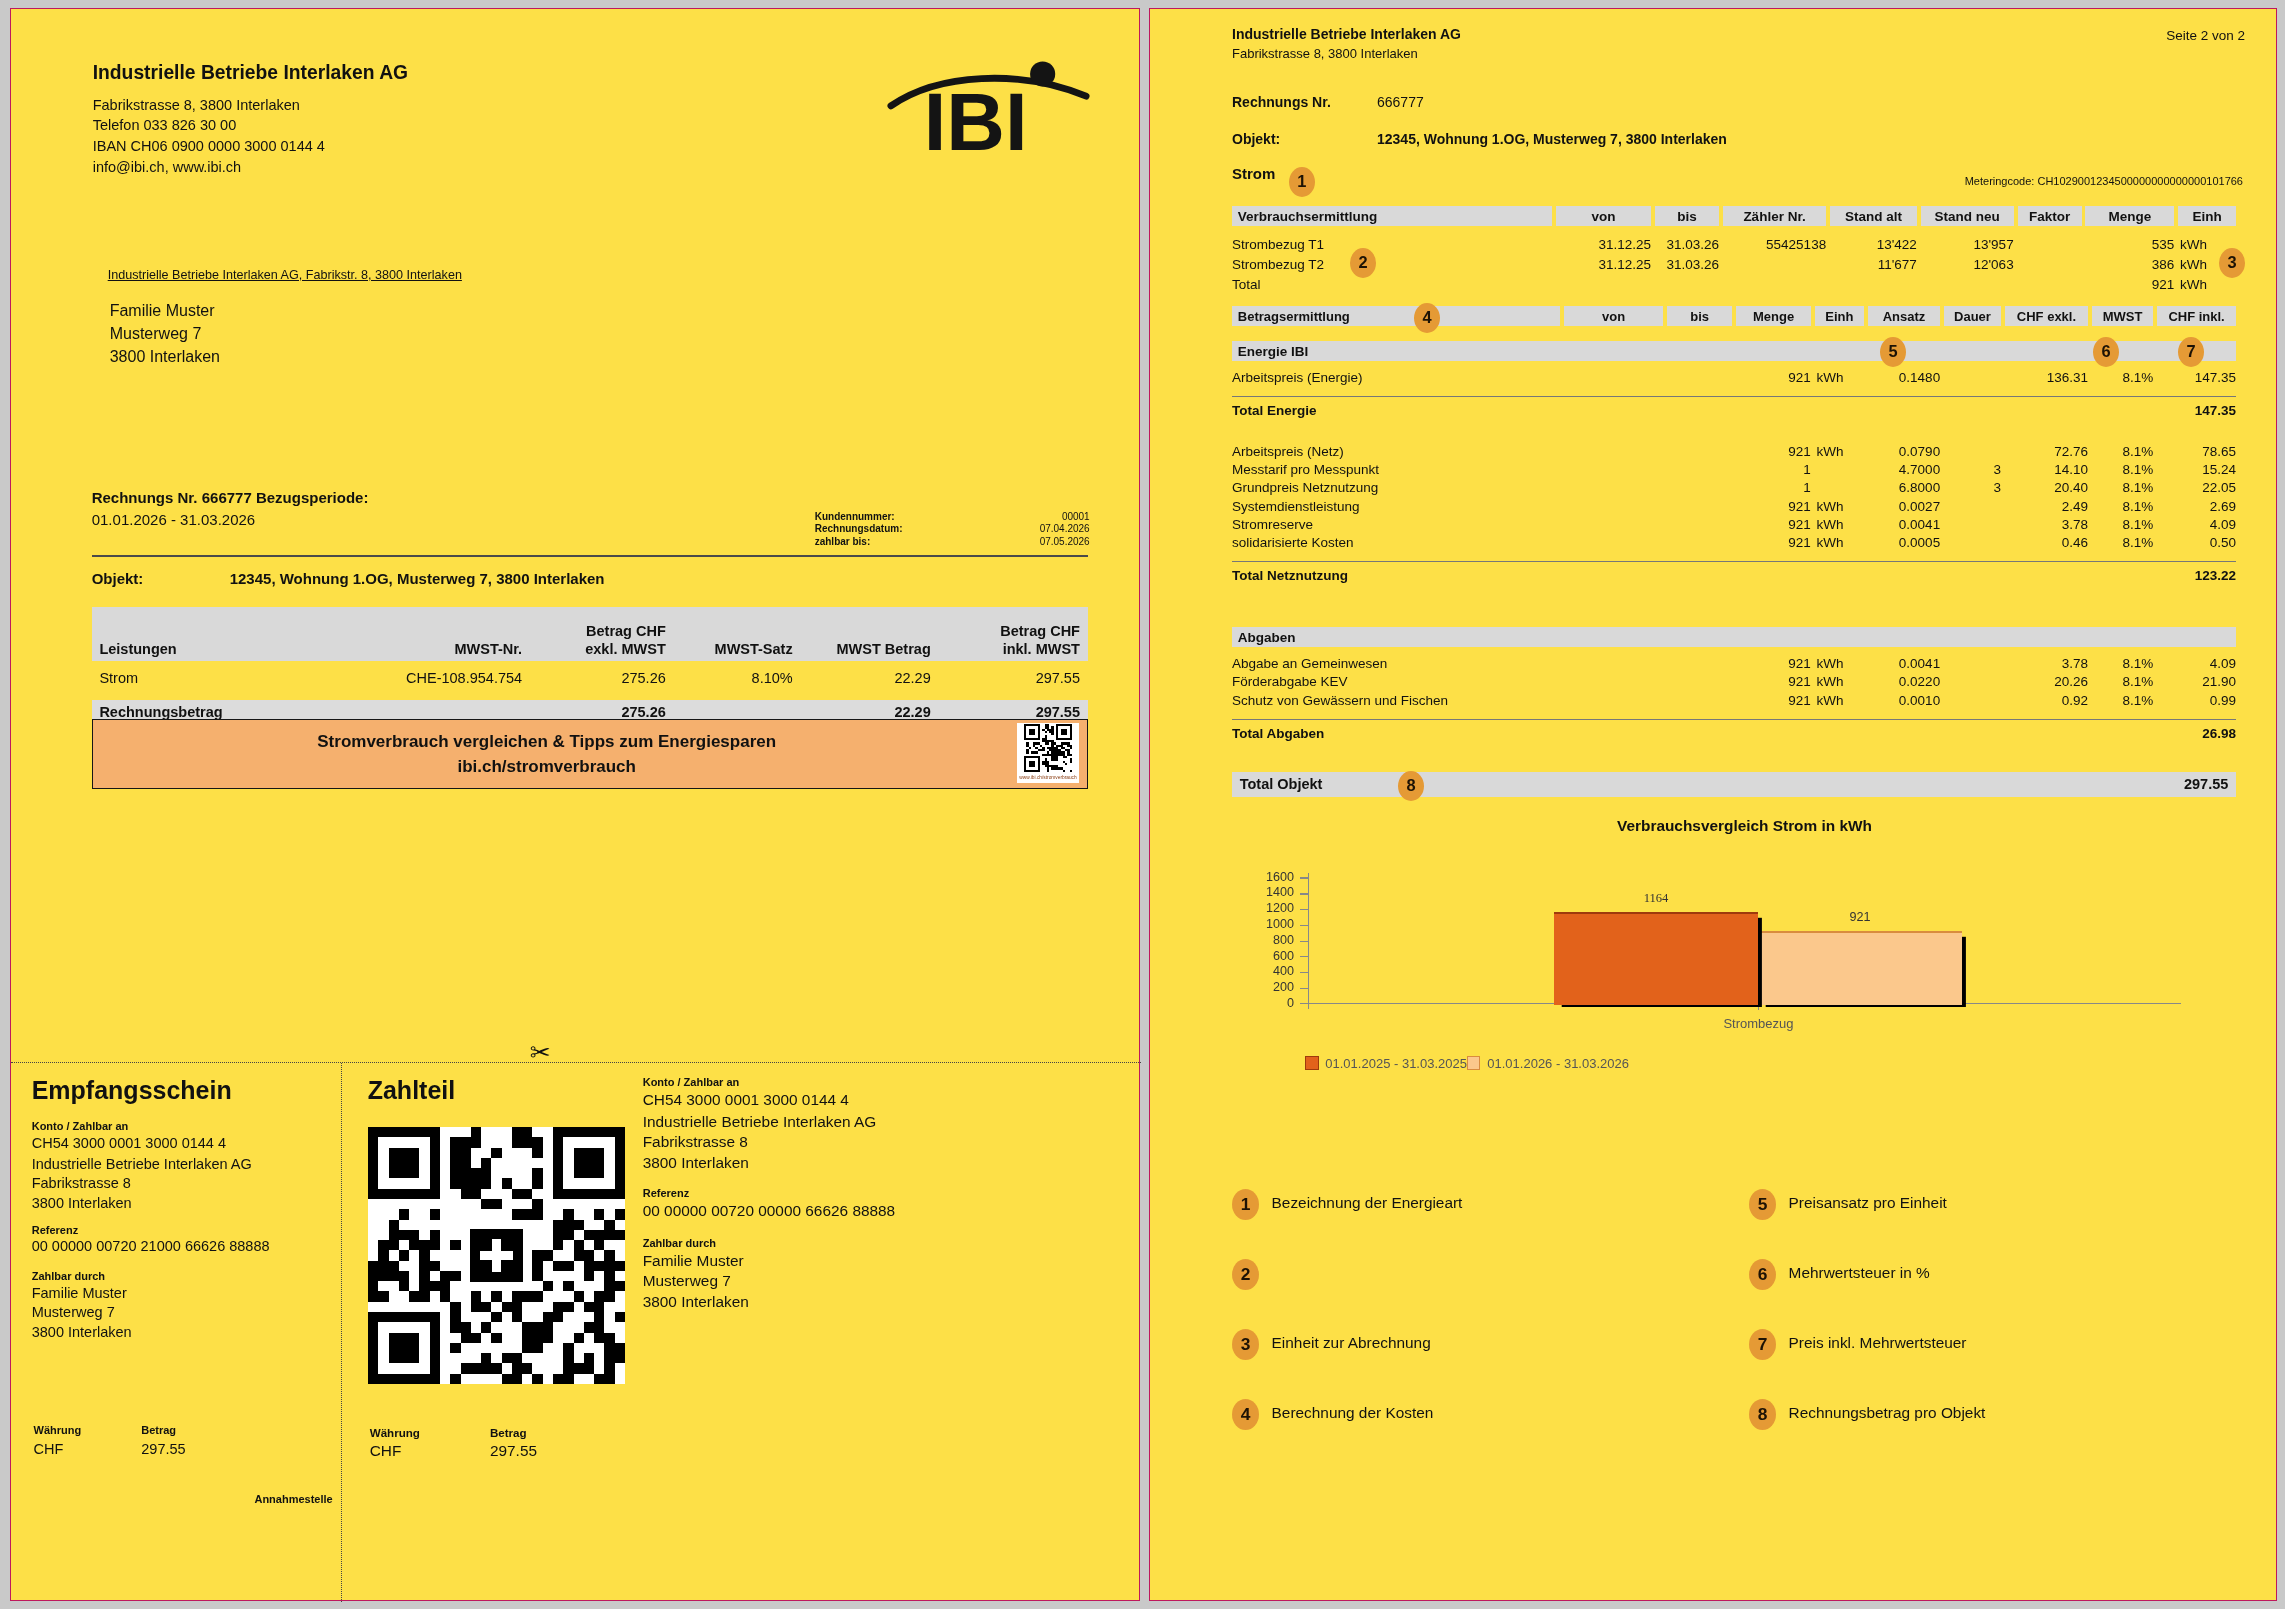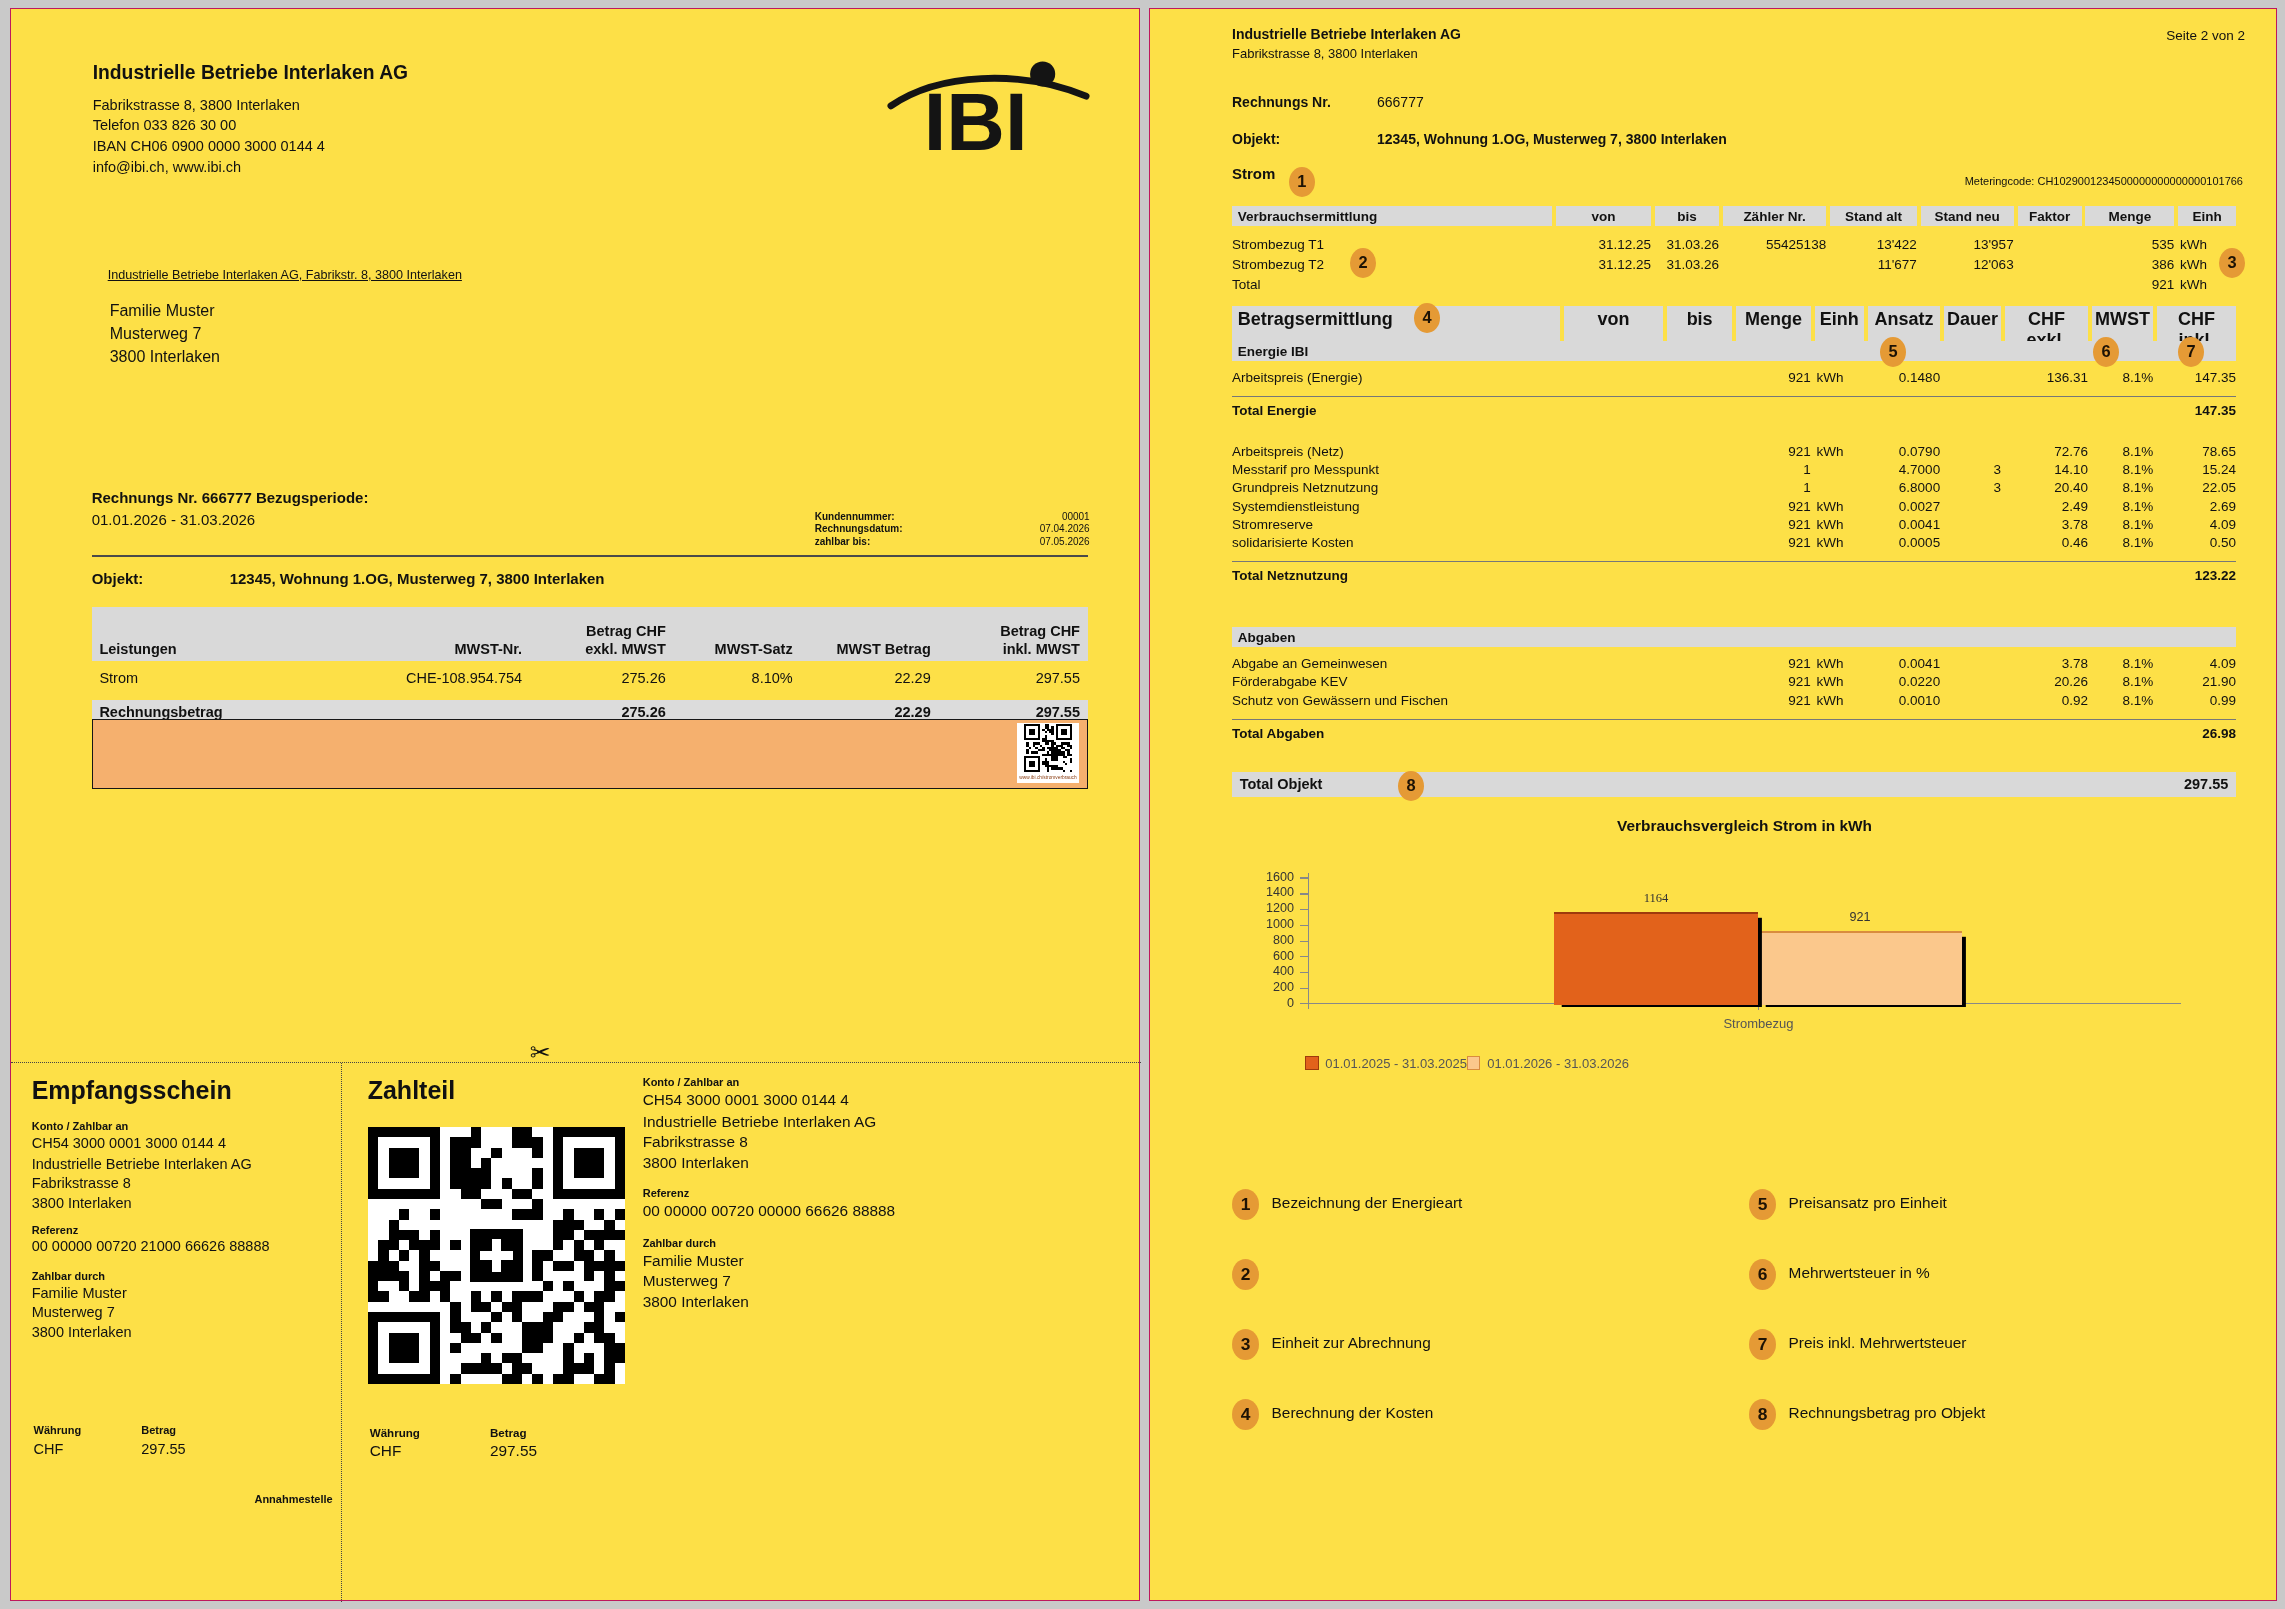--- a/index.html
+++ b/index.html
@@ -70,21 +70,21 @@
          background:#E59A35;color:#1d1205;font-weight:bold;font-size:16.4px;flex:0 0 26px;}
   .stromhead .badge{margin-left:13.5px;vertical-align:-8.7px;}
   .badge.pabs{position:absolute;z-index:3;}
   .grid9{display:grid;grid-template-columns:3.1fr .92fr .62fr 1fr .84fr .9fr .62fr .86fr .56fr;column-gap:3.9px;}
   .grid10{display:grid;grid-template-columns:3fr .9fr .6fr .68fr .45fr .66fr .52fr .76fr .56fr .72fr;column-gap:3.9px;}
   .ctab{left:82px;top:197px;width:1004px;font-size:13.5px;}
   .ctab .hdr .cell, .ahdr .cell{background:#D9D9D9;font-weight:bold;text-align:center;padding:2.9px 1.9px;}
   .ctab .hdr .cell:first-child, .ahdr .cell:first-child{text-align:left;padding-left:5.8px;}
   .ctab .rows{margin-top:8.7px;}
   .ctab .trow{line-height:20px;}
-  .ahdr{left:82px;top:297px;width:1004px;font-size:18px;}
+  .ahdr{left:82px;top:297px;width:1004px;font-size:13px;}
   .asec{left:82px;width:1004px;font-size:13.5px;}
   .band{background:#D9D9D9;font-weight:bold;padding:2.9px 5.8px;margin-bottom:7.7px;position:relative;}
   .asec .trow{line-height:18.3px;}
   .asec .total{display:flex;justify-content:space-between;font-weight:bold;border-top:1.4px solid #777;margin-top:8.7px;padding-top:5.8px;}
   #sec-energie{top:332px;} #sec-netz{top:434px;} #sec-abgaben{top:618px;}
   .gtotal{left:82px;top:763px;width:1004px;background:#D9D9D9;display:flex;justify-content:space-between;
           font-weight:bold;font-size:14.5px;padding:4.8px 7.7px;box-sizing:border-box;position:absolute;}
   
   .chart{left:82px;top:806px;width:1004px;height:280px;}
   .chart .ctitle{position:absolute;left:76px;top:1.9px;width:873px;text-align:center;font-weight:bold;font-size:15.4px;}
@@ -189,20 +189,24 @@
           <span class="cell al">Rechnungsbetrag</span>
           <span class="cell ar"></span>
           <span class="cell ar">275.26</span>
           <span class="cell ar"></span>
           <span class="cell ar">22.29</span>
           <span class="cell ar">297.55</span>
         </div>
     </div>
 
     <div class="abs banner">
+      <div class="btxt">
+        <div>Stromverbrauch vergleichen &amp; Tipps zum Energiesparen</div>
+        <div>ibi.ch/stromverbrauch</div>
+      </div>
       <div class="bqr">
         <span><svg width="48" height="48" shape-rendering="crispEdges" xmlns="http://www.w3.org/2000/svg" viewBox="0 0 50 50">
               <rect width="50" height="50" fill="#fff"></rect>
               <rect x="21.428571428571427" y="0" width="2.380952380952381" height="2.380952380952381" fill="#000"></rect>
               <rect x="23.80952380952381" y="0" width="2.380952380952381" height="2.380952380952381" fill="#000"></rect>
               <rect x="21.428571428571427" y="2.380952380952381" width="2.380952380952381" height="2.380952380952381" fill="#000"></rect>
               <rect x="23.80952380952381" y="2.380952380952381" width="2.380952380952381" height="2.380952380952381" fill="#000"></rect>
               <rect x="28.57142857142857" y="2.380952380952381" width="2.380952380952381" height="2.380952380952381" fill="#000"></rect>
               <rect x="19.047619047619047" y="4.761904761904762" width="2.380952380952381" height="2.380952380952381" fill="#000"></rect>
               <rect x="23.80952380952381" y="4.761904761904762" width="2.380952380952381" height="2.380952380952381" fill="#000"></rect>

